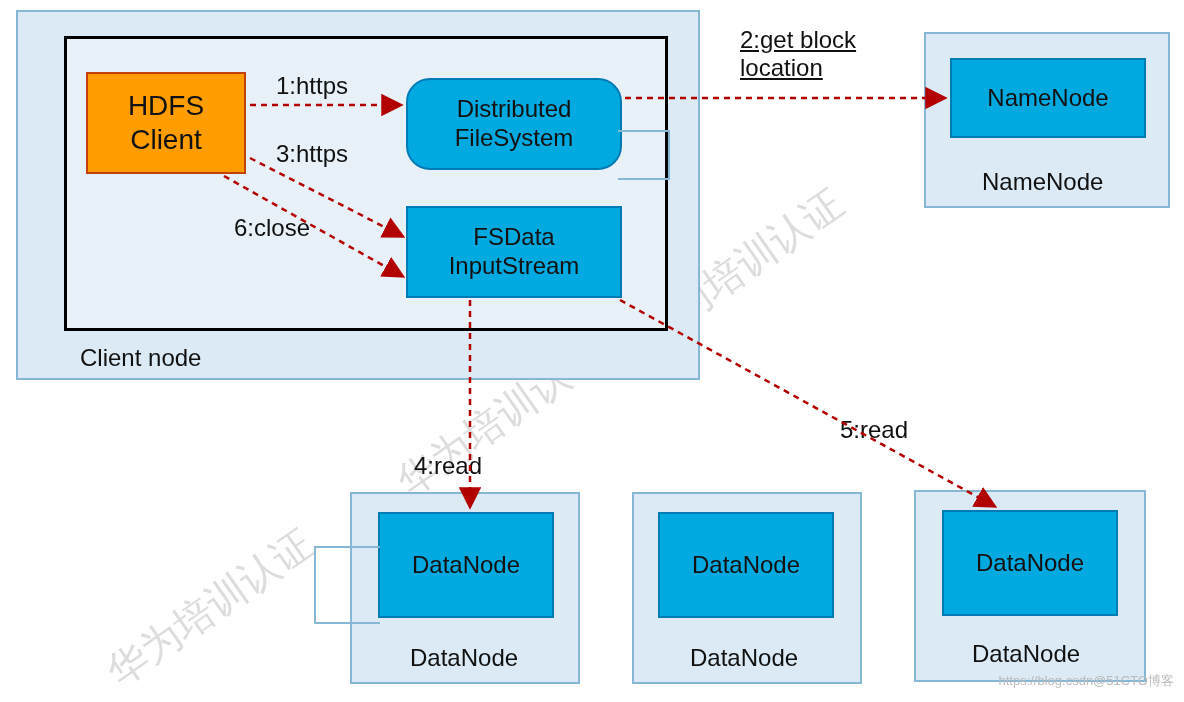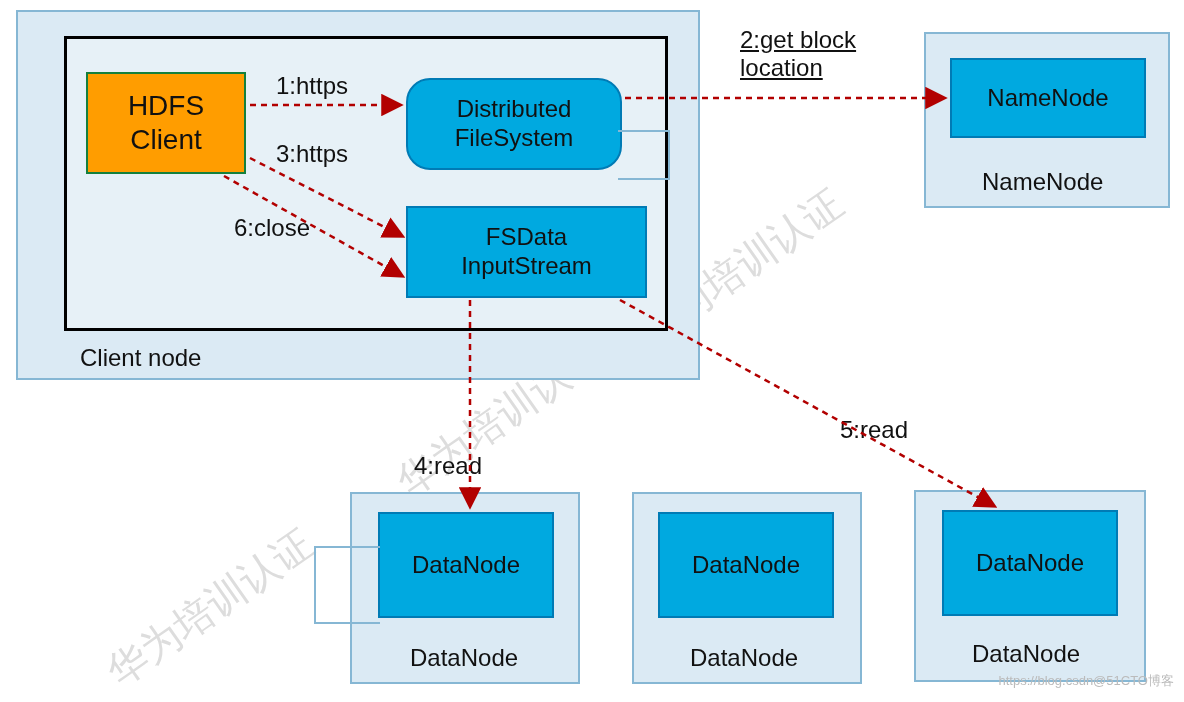--- a/index.html
+++ b/index.html
@@ -1,21 +1,21 @@
 <!DOCTYPE html>
 <html><head>
 <meta charset="utf-8">
 <style>
 html,body{margin:0;padding:0;width:1184px;height:702px;font-family:Arial,Helvetica,sans-serif;color:#222;}
 .stage{position:relative;width:1184px;height:702px;background:#fff;overflow:hidden;}
 .panel{position:absolute;background:#dbeaf4;border:2px solid #86b7d4;box-sizing:border-box;}
 .panel-label{position:absolute;font-size:24px;color:#111;}
 .inner-box{position:absolute;border:3px solid #000;background:#e7f1f7;box-sizing:border-box;}
 .node{position:absolute;display:flex;align-items:center;justify-content:center;text-align:center;font-size:24px;line-height:1.2;box-sizing:border-box;}
-.node.orange{background:#ff9d00;color:#111;border:2px solid #15803d;}
+.node.orange{background:#ff9d00;color:#111;border:2px solid #c2410c;}
 .node.cyan{background:#00a9e0;color:#111;border:2px solid #007bb5;}
 .arrow-label{position:absolute;font-size:24px;color:#111;white-space:nowrap;}
 .watermark{position:absolute;color:#ddd;font-size:40px;pointer-events:none;user-select:none;transform:rotate(-35deg);font-family:"SimSun","Microsoft YaHei",sans-serif;}
 svg.overlay{position:absolute;left:0;top:0;width:1184px;height:702px;pointer-events:none;}
 .footer-wm{position:absolute;right:10px;bottom:12px;color:#bbb;font-size:13px;}
 </style>
 </head>
 <body>
 
 <div class="stage">
@@ -30,21 +30,21 @@
   <div class="inner-box" style="left:64px;top:36px;width:604px;height:295px;"></div>
 
   <div class="node orange" style="left:86px;top:72px;width:160px;height:102px;white-space:pre-line;font-size:28px;">HDFS
 Client</div>
 
   <div class="node cyan" style="left:406px;top:78px;width:216px;height:92px;white-space:pre-line;border-radius:24px;">Distributed
 FileSystem</div>
 
   <div style="position:absolute;left:618px;top:130px;width:50px;height:46px;border:2px solid #86b7d4;border-left:none;background:transparent;"></div>
 
-  <div class="node cyan" style="left:406px;top:206px;width:241px;height:92px;white-space:pre-line;">FSData
+  <div class="node cyan" style="left:406px;top:206px;width:216px;height:92px;white-space:pre-line;">FSData
 InputStream</div>
 
   <div class="panel" style="left:924px;top:32px;width:246px;height:176px;"></div>
   <div class="node cyan" style="left:950px;top:58px;width:196px;height:80px;">NameNode</div>
   <div class="panel-label" style="left:982px;top:168px;">NameNode</div>
 
   <div class="panel" style="left:350px;top:492px;width:230px;height:192px;"></div>
   <div class="node cyan" style="left:378px;top:512px;width:176px;height:106px;">DataNode</div>
   <div class="panel-label" style="left:410px;top:644px;">DataNode</div>
 

